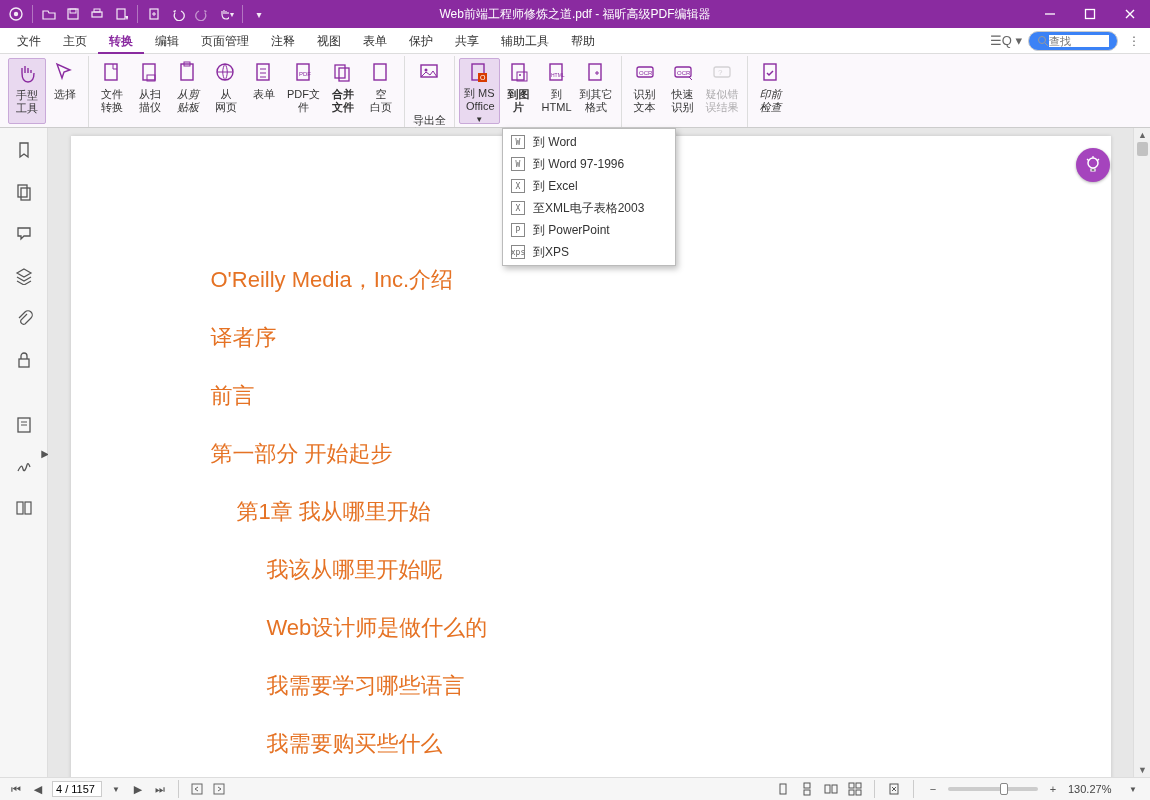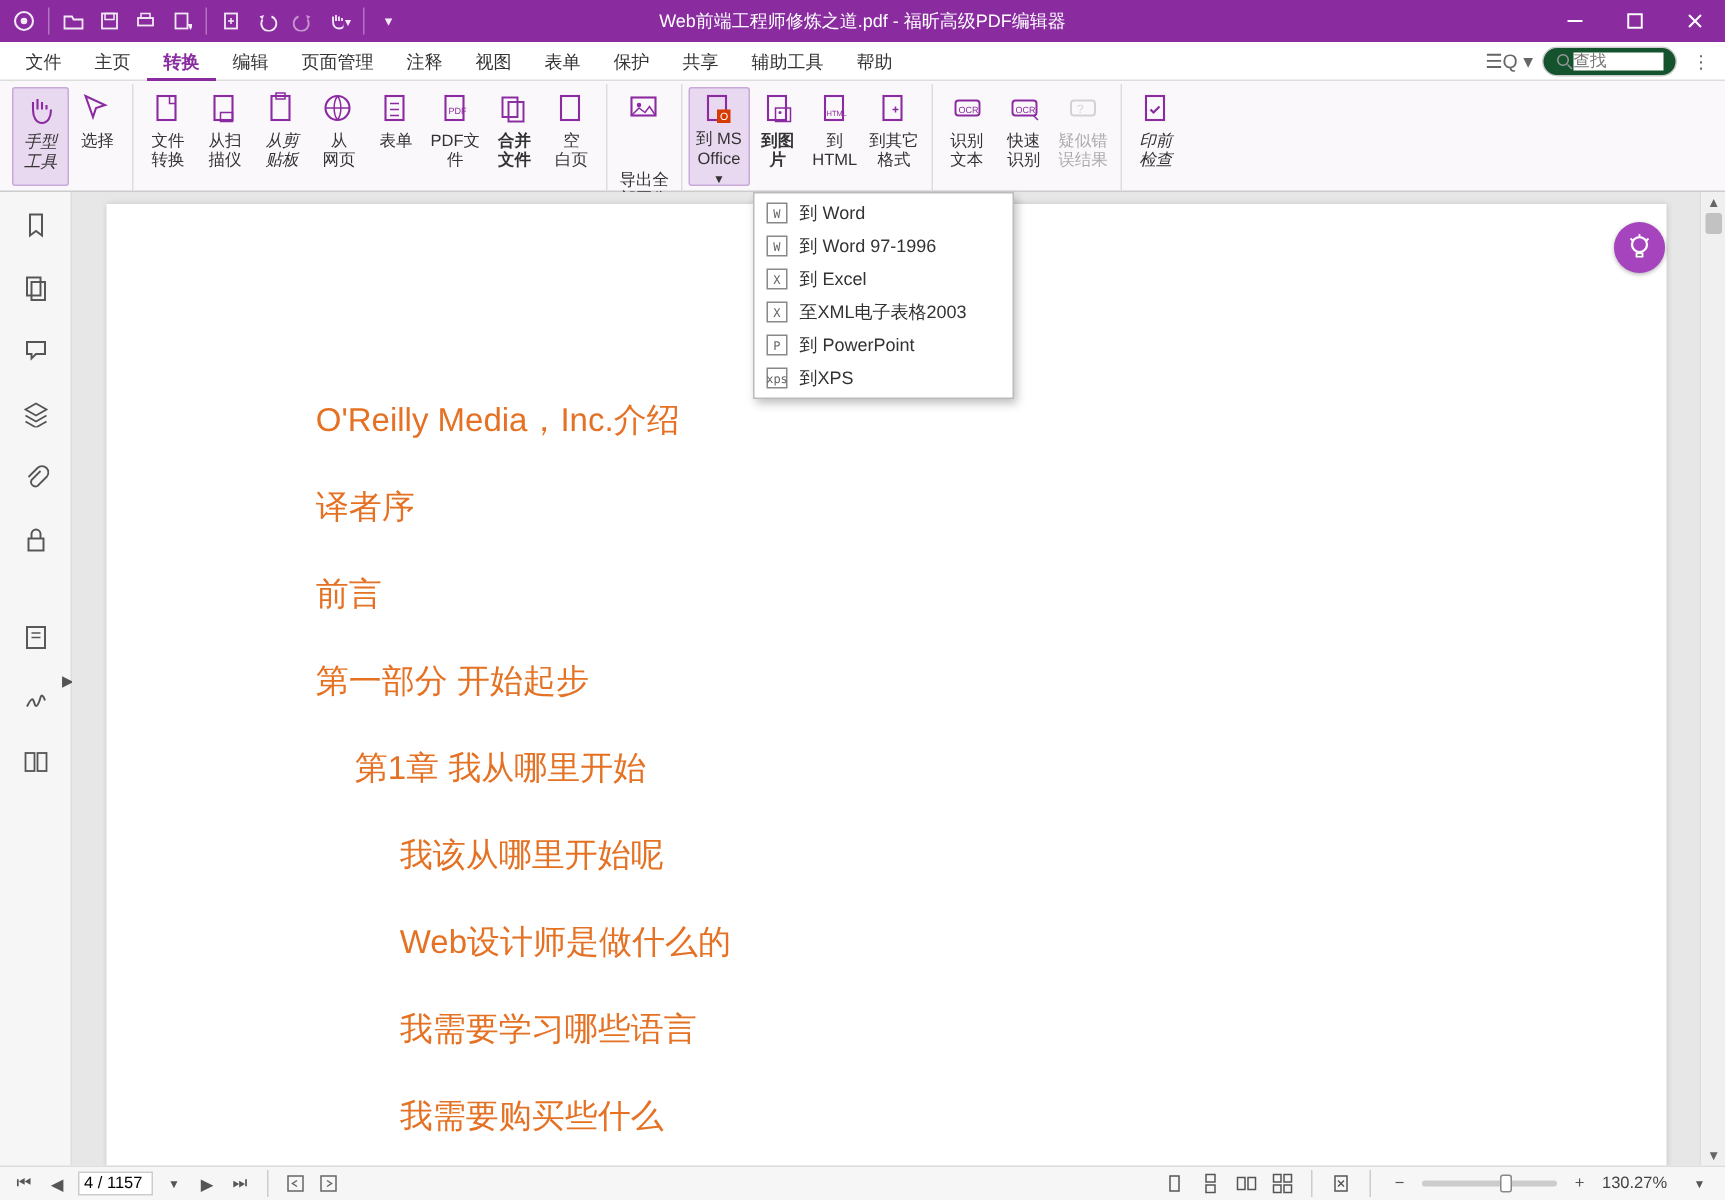--- a/index.html
+++ b/index.html
@@ -7,21 +7,21 @@
 .titlebar { height:28px; background:#8A2BA0; display:flex; align-items:center; color:#fff; font-size:12px; }
 .titlebar .qat { display:flex; align-items:center; gap:8px; padding:0 8px; }
 .titlebar .qat .ico { width:16px; height:16px; display:flex; align-items:center; justify-content:center; opacity:.9; cursor:pointer; }
 .titlebar .title { position:absolute; left:50%; transform:translateX(-50%); font-size:12px; }
 .titlebar .winbtn { margin-left:auto; display:flex; }
 .titlebar .winbtn div { width:40px; height:28px; display:flex; align-items:center; justify-content:center; cursor:pointer; }
 .menubar { height:26px; background:#fff; border-bottom:1px solid #ddd; display:flex; align-items:center; font-size:12px; padding:0 6px; }
 .menubar .tab { padding:0 11px; height:26px; line-height:26px; cursor:pointer; color:#333; }
 .menubar .tab.active { color:#8A2BA0; font-weight:bold; border-bottom:2px solid #8A2BA0; }
 .menubar .right { margin-left:auto; display:flex; align-items:center; gap:6px; }
-.searchbox { display:flex; align-items:center; border:1px solid #ccc; border-radius:10px; padding:1px 8px; height:20px; background:#14532d; }
+.searchbox { display:flex; align-items:center; border:1px solid #ccc; border-radius:10px; padding:1px 8px; height:20px; background:#3b82f6; }
 .searchbox input { border:none; outline:none; font-size:11px; width:60px; color:#999; }
 .ribbon { height:74px; background:#fbf8fc; border-bottom:1px solid #ccc; display:flex; align-items:stretch; padding:2px 4px 0 4px; font-size:11px; }
 .rgroup { display:flex; align-items:flex-start; border-right:1px solid #ddd; padding:2px 4px; }
 .rbtn { display:flex; flex-direction:column; align-items:center; justify-content:flex-start; padding:2px 4px; min-width:38px; cursor:pointer; text-align:center; line-height:13px; color:#333; height:66px; }
 .rbtn.active { background:#e9d9f0; border:1px solid #c9a9d9; border-radius:2px;}
 .rbtn .ri { width:28px; height:26px; display:flex; align-items:center; justify-content:center; margin-bottom:2px; color:#8A2BA0; }
 .rbtn.disabled { opacity:.4; }
 .workarea { position:absolute; top:128px; left:0; right:0; bottom:23px; display:flex; background:#e7e7e7; }
 .leftbar { width:48px; background:#f6f6f6; border-right:1px solid #ddd; display:flex; flex-direction:column; align-items:center; padding-top:10px; gap:18px; position:relative; }
 .leftbar .li { width:24px; height:24px; display:flex; align-items:center; justify-content:center; color:#555; cursor:pointer; }
@@ -161,21 +161,21 @@
 </div>
 
 <div class="ribbon">
   <div class="rgroup">
     <div class="rbtn active">
         <div class="ri">
           <svg width="24" height="24">
             <path d="M7 11V6m3 5V4m3 7V6m3 5V8M7 11c0 5 2 9 6 9s6-4 6-9" fill="none" stroke="#8A2BA0" stroke-width="1.4"></path>
           </svg>
         </div>
-        <span style="white-space:pre;font-style:italic;">手型
+        <span style="white-space:pre;">手型
 工具</span>
       </div>
     <div class="rbtn">
         <div class="ri">
           <svg width="24" height="24">
             <path d="M4 3l5 14 2-6 6-2z" fill="none" stroke="#8A2BA0" stroke-width="1.4"></path>
           </svg>
         </div>
         <span style="white-space:pre;">选择</span>
       </div>
@@ -275,21 +275,21 @@
   </div>
   <div class="rgroup">
     <div class="rbtn active">
         <div class="ri">
           <svg width="24" height="24">
             <rect x="5" y="3" width="12" height="16" fill="none" stroke="#8A2BA0" stroke-width="1.4"></rect>
             <rect x="11" y="12" width="9" height="9" fill="#D83B01"></rect>
             <text x="13" y="19" font-size="7" fill="#fff">O</text>
           </svg>
         </div>
-        <span style="white-space:pre;">到 MS
+        <span style="white-space:pre;text-align:right;">到 MS
 Office</span>
         <span style="font-size:8px;">▼</span>
       </div>
     <div class="rbtn">
         <div class="ri">
           <svg width="24" height="24">
             <rect x="5" y="3" width="12" height="16" fill="none" stroke="#8A2BA0" stroke-width="1.4"></rect>
             <rect x="10" y="11" width="10" height="9" fill="none" stroke="#8A2BA0"></rect>
             <circle cx="13" cy="14" r="1" fill="#8A2BA0"></circle>
           </svg>

